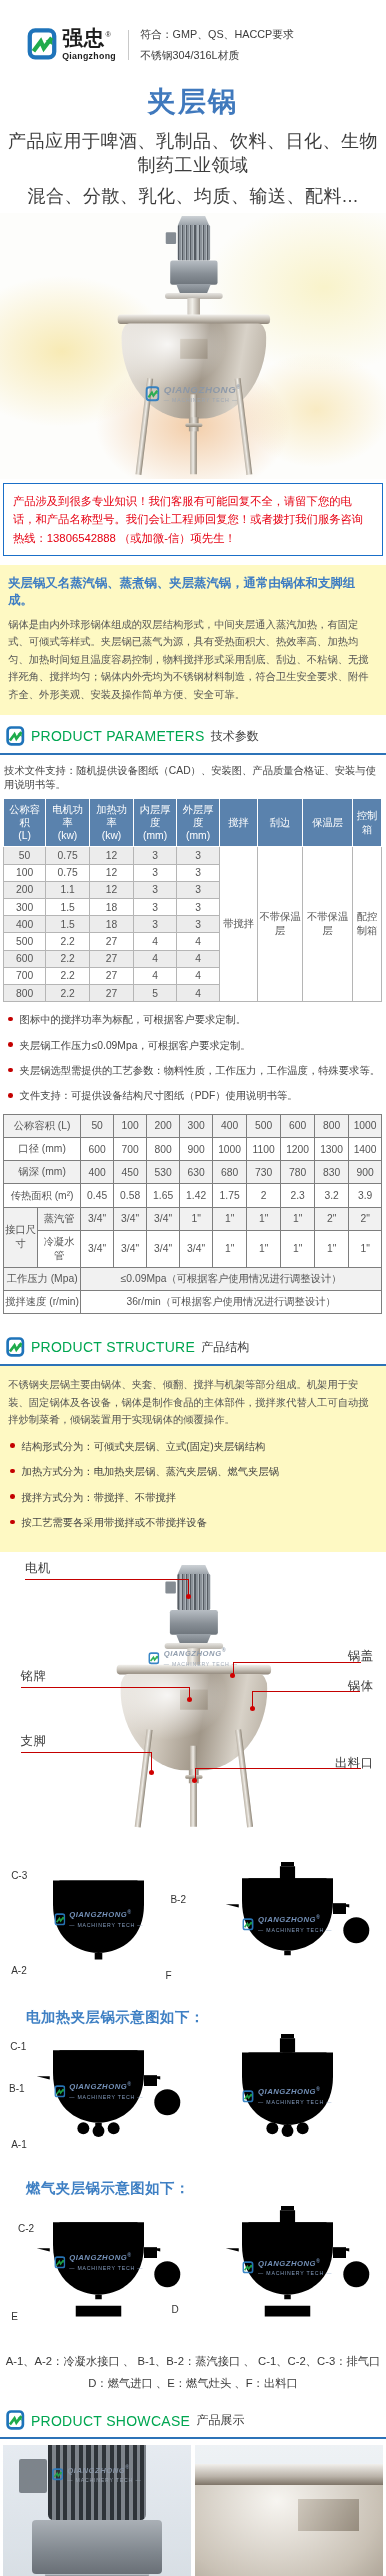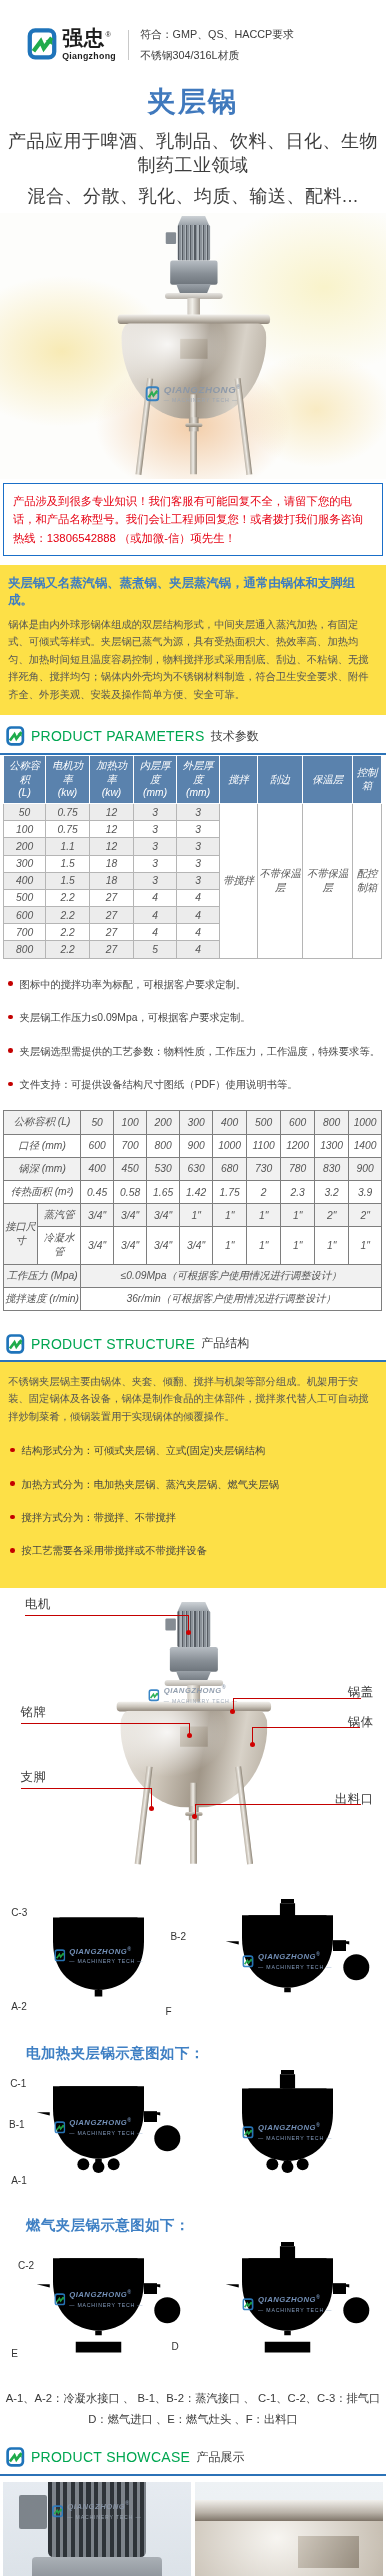--- a/index.html
+++ b/index.html
@@ -78,46 +78,46 @@
   .wm-name sup { font-size:5.2px; }
   .wm-sub { font-size:5.2px; color:#9aa5b3; letter-spacing:0.8px; }
   .wm-blue .wm-name { color:#7d9cc6; } .wm-blue .wm-sub { color:#8fa9cc; }
   .wm-sm .wm-name { font-size:7.7px; } .wm-sm svg { width:11.3px; height:13px; }
 
   
   .notice { margin: 4.1px 3.1px 0 3.1px; border: 1.5px solid #1a6fc8; background:#fff; padding: 7.7px 8.8px; }
   .notice p { color:#e60012; font-size: 11.3px; line-height: 1.65; }
 
   
-  .gray-block { background:#fde047; padding: 10.3px 8.2px 11.3px 8.2px; margin-top: 8.2px; }
+  .gray-block { background:#fef9c3; padding: 10.3px 8.2px 11.3px 8.2px; margin-top: 8.2px; }
   .gray-block h2 { font-size: 12.4px; font-weight: bold; color:#3e7dc3; line-height:1.4; }
   .gray-block .body-p { font-size: 10.3px; color:#555; line-height: 1.7; margin-top: 6.2px; }
 
   
   .sec-hdr { display:flex; align-items:center; gap: 6.2px; padding: 7.2px 6.2px 6.2px 6.2px;
     border-bottom: 2.6px solid #2c73b8; background:#fff; margin-top: 4.1px; }
   .sec-en { font-size: 14px; color:#00a651; letter-spacing: 0.3px; }
   .sec-cn { font-size: 12px; color:#3f3f3f; }
 
   
   .support-note { font-size: 10.3px; color:#444; padding: 9.3px 4.1px 6.2px 4.1px; }
-  table { border-collapse: collapse; table-layout: fixed; margin: 0 3.1px; width: 324px; font-style: italic; }
+  table { border-collapse: collapse; table-layout: fixed; margin: 0 3.1px; width: 324px; }
   .t1 th { background:#5a82ad; color:#fff; font-weight:400; font-size:10.3px; line-height:1.3;
     white-space:pre-line; padding:3.6px 1px; border:1px solid #fff; vertical-align:middle; }
   .t1 td { border:0.5px solid #b5b5b5; font-size:10.3px; color:#555; text-align:center; padding:2.6px 1px; background:#fff; }
   .t1 tbody tr:nth-child(odd) td { background:#ececec; }
   .t1 td[rowspan] { background:#fff !important; vertical-align:middle; }
   .t2 { margin-top: 7.2px; }
   .t2 td, .t2 th { border:0.5px solid #7e7e7e; font-size:10.3px; font-weight:400; color:#555;
     text-align:center; padding:4.1px 1px; }
   .t2 tbody tr:nth-child(odd) { background:#f1f1f1; }
 
   ul.bullets { list-style:none; margin: 8.2px 5.2px 3.1px 7.2px; }
   ul.bullets li { position:relative; padding-left: 12.4px; font-size: 10.3px; color:#444;
-    line-height:1.5; margin: 18px 0; }
+    line-height:1.5; margin: 10px 0; }
   ul.bullets li::before { content:""; position:absolute; left:1px; top:4.6px; width:4.6px; height:4.6px;
     border-radius:50%; background:#c40000; }
 
   
   .annotated { position:relative; height: 290px; background:#fff; overflow:hidden; }
   .annotated .kettle { position:absolute; left:50%; top:13.4px; margin-left:-118px;
     transform:scale(.75); transform-origin: top center; }
   .co-label { position:absolute; font-size:12.4px; color:#3c3c3c; letter-spacing:0.5px; }
   .co-line { position:absolute; }
   .co-dot { position:absolute; width:5.2px; height:5.2px; border-radius:50%; background:#d00000; }
@@ -283,20 +283,21 @@
   <div class="sec-hdr">
     <svg class="logo-mark" viewBox="0 0 48 54" width="18.5" height="20.6">
       <rect x="4" y="4" width="40" height="44" rx="9" fill="none" stroke="#1f74ba" stroke-width="7"></rect>
       <path d="M10 38 L22 22 L27 33 L40 16" fill="none" stroke="#1fab4b" stroke-width="7"></path>
       <path d="M40 16 L41 28 L30 21 Z" fill="#1fab4b"></path>
     </svg>
     <span class="sec-en">PRODUCT PARAMETERS</span>
     <span class="sec-cn">技术参数</span>
   </div>
 
+  <p class="support-note">技术文件支持：随机提供设备图纸（CAD）、安装图、产品质量合格证、安装与使用说明书等。</p>
 
   <table class="t1">
     <colgroup>
       <col style="width:42px">
         <col style="width:44px">
         <col style="width:44px">
         <col style="width:43px">
         <col style="width:43px">
       <col style="width:38px">
         <col style="width:45px">

